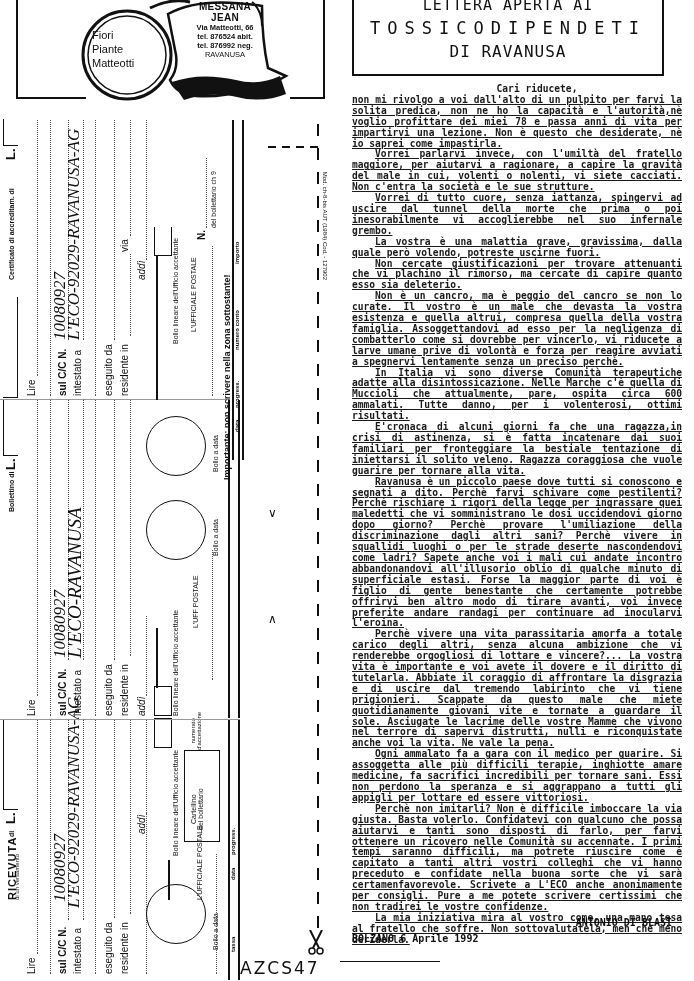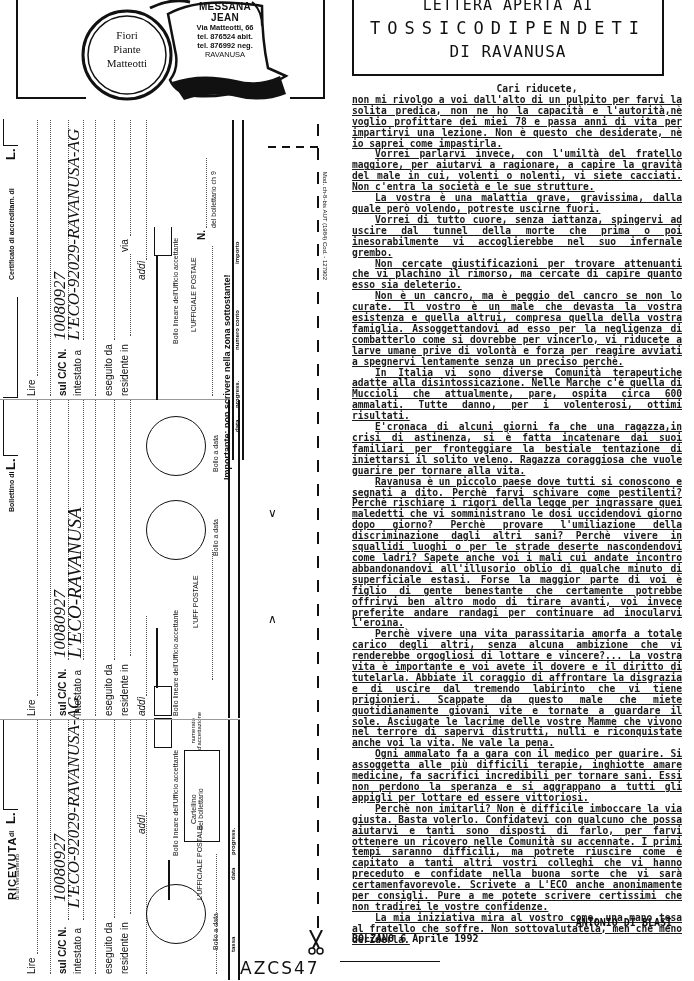--- a/index.html
+++ b/index.html
@@ -5,21 +5,21 @@
   html, body { margin:0; padding:0; }
   body { width:694px; height:981px; position:relative; background:#ffffff; overflow:hidden; color:#111; }
 
   
   .ad { position:absolute; left:0; top:0; width:330px; height:118px; }
   .ad .frame-l { position:absolute; left:16px; top:0; width:2px; height:98px; background:#111; }
   .ad .frame-b1 { position:absolute; left:16px; top:97px; width:70px; height:2px; background:#111; }
   .ad .frame-b2 { position:absolute; left:290px; top:97px; width:35px; height:2px; background:#111; }
   .ad .frame-r { position:absolute; left:323px; top:0; width:2px; height:98px; background:#111; }
   .ad svg { position:absolute; left:0; top:0; }
-  .ad .circle-text { position:absolute; left:92px; top:28px; width:70px; text-align:center; font-family:Liberation Serif, serif; font-size:11px; line-height:14px; }
+  .ad .circle-text { position:absolute; left:92px; top:28px; width:70px; font-family:Liberation Sans, sans-serif; font-size:11px; line-height:14px; }
   .ad .circle-text div { white-space:nowrap; }
   .ad .ribbon-text { position:absolute; left:180px; top:1px; width:90px; text-align:center; font-family:"Liberation Sans", sans-serif; font-size:7.5px; line-height:9px; font-weight:bold; }
   .ad .ribbon-text .nm { font-size:10px; line-height:11px; font-weight:900; letter-spacing:0.3px; }
 
   
   .title-box { position:absolute; left:352px; top:-4px; width:308px; height:78px; border-left:2px solid #111; border-right:2px solid #111; border-bottom:2px solid #111; }
   .title-box .t { position:absolute; left:0; width:100%; text-align:center; font-family:"DejaVu Sans Mono", monospace; white-space:nowrap; }
   .title-box .t1 { top:0px; font-size:15px; letter-spacing:1px; }
   .title-box .t2 { top:22px; font-size:17px; letter-spacing:7px; }
   .title-box .t3 { top:46px; font-size:16px; letter-spacing:1px; }
@@ -95,22 +95,22 @@
 <div class="title-box">
   <div class="t t1">LETTERA APERTA AI</div>
   <div class="t t3">DI RAVANUSA</div>
   <div class="t t2">TOSSICODIPENDETI</div>
 </div>
 
 <div class="article">
   <div class="greet">Cari riducete,</div>
   <p>non mi rivolgo a voi dall'alto di un pulpito per farvi la solita predica, non ne ho la capacità e l'autorità,nè voglio profittare dei miei 78 e passa anni di vita per impartirvi una lezione. Non è questo che desiderate, nè io saprei come impastirla.</p>
   <p class="ind">Vorrei parlarvi invece, con l'umiltà del fratello maggiore, per aiutarvi a ragionare, a capire la gravità del male in cui, volenti o nolenti, vi siete cacciati. Non c'entra la società e le sue strutture.</p>
+  <p class="ind">Vorrei di tutto cuore, senza iattanza, spingervi ad uscire dal tunnel della morte che prima o poi inesorabilmente vi accoglierebbe nel suo infernale grembo.</p>
   <p class="ind">La vostra è una malattia grave, gravissima, dalla quale però volendo, potreste uscirne fuori.</p>
-  <p class="ind">Vorrei di tutto cuore, senza iattanza, spingervi ad uscire dal tunnel della morte che prima o poi inesorabilmente vi accoglierebbe nel suo infernale grembo.</p>
   <p class="ind">Non cercate giustificazioni per trovare attenuanti che vi plachino il rimorso, ma cercate di capire quanto esso sia deleterio.</p>
   <p class="ind">Non è un cancro, ma è peggio del cancro se non lo curate. Il vostro è un male che devasta la vostra esistenza e quella altrui, compresa quella della vostra famiglia. Assoggettandovi ad esso per la negligenza di combatterlo come si dovrebbe per vincerlo, vi riducete a larve umane prive di volontà e forza per reagire avviati a spegnervi lentamente senza un preciso perchè.</p>
   <p class="ind">In Italia vi sono diverse Comunità terapeutiche adatte alla disintossicazione. Nelle Marche c'è quella di Muccioli che attualmente, pare, ospita circa 600 ammalati. Tutte danno, per i volenterosi, ottimi risultati.</p>
   <p class="ind">E'cronaca di alcuni giorni fa che una ragazza,in crisi di astinenza, si è fatta incatenare dai suoi familiari per fronteggiare la bestiale tentazione di iniettarsi il solito veleno. Ragazza coraggiosa che vuole guarire per tornare alla vita.</p>
   <p class="ind">Ravanusa è un piccolo paese dove tutti si conoscono e segnati a dito. Perchè farvi schivare come pestilenti? Perchè rischiare i rigori della legge per ingrassare quei maledetti che vi somministrano le dosi uccidendovi giorno dopo giorno? Perchè provare l'umiliazione della discriminazione dagli altri sani? Perchè vivere in squallidi luoghi o per le strade deserte nascondendovi come ladri? Sapete anche voi i mali cui andate incontro abbandonandovi all'illusorio oblio di qualche minuto di superficiale estasi. Forse la maggior parte di voi è figlio di gente benestante che certamente potrebbe offrirvi ben altro modo di tirare avanti, voi invece preferite andare randagi per continuare ad inocularvi l'eroina.</p>
   <p class="ind">Perchè vivere una vita parassitaria amorfa a totale carico degli altri, senza alcuna ambizione che vi renderebbe orgogliosi di lottare e vincere?... La vostra vita è importante e voi avete il dovere e il diritto di tutelarla. Abbiate il coraggio di affrontare la disgrazia e di uscire dal tremendo labirinto che vi tiene prigionieri. Scappate da questo male che miete quotidianamente giovani vite e tornate a guardare il sole. Asciugate le lacrime delle vostre Mamme che vivono nel terrore di sapervi distrutti, nulli e riconquistate anche voi la vita. Ne vale la pena.</p>
   <p class="ind">Ogni ammalato fa a gara con il medico per guarire. Si assoggetta alle più difficili terapie, inghiotte amare medicine, fa sacrifici incredibili per tornare sani. Essi non perdono la speranza e si aggrappano a tutti gli appigli per lottare ed essere vittoriosi.</p>
   <p class="ind">Perchè non imitarli? Non è difficile imboccare la via giusta. Basta volerlo. Confidatevi con qualcuno che possa aiutarvi e tanti sono disposti di farlo, per farvi ottenere un ricovero nelle Comunità su accennate. I primi tempi saranno difficili, ma potrete riuscire come è capitato a tanti altri vostri colleghi che vi hanno preceduto e confidate nella buona sorte che vi sarà certamenfavorevole. Scrivete a L'ECO anche anonimamente per consigli. Pure a me potete scrivere certissimi che non tradirei le vostre confidenze.</p>
   <p class="ind">La mia iniziativa mira al vostro come, una mano tesa al fratello che soffre. Non sottovalutatela, men che meno deriderla.</p>
 </div>

